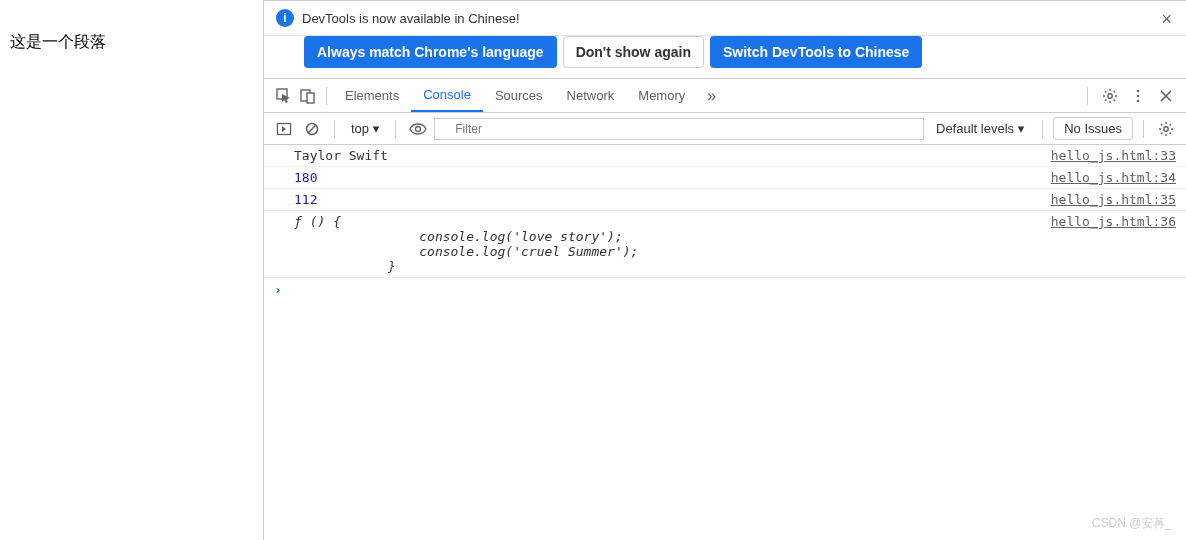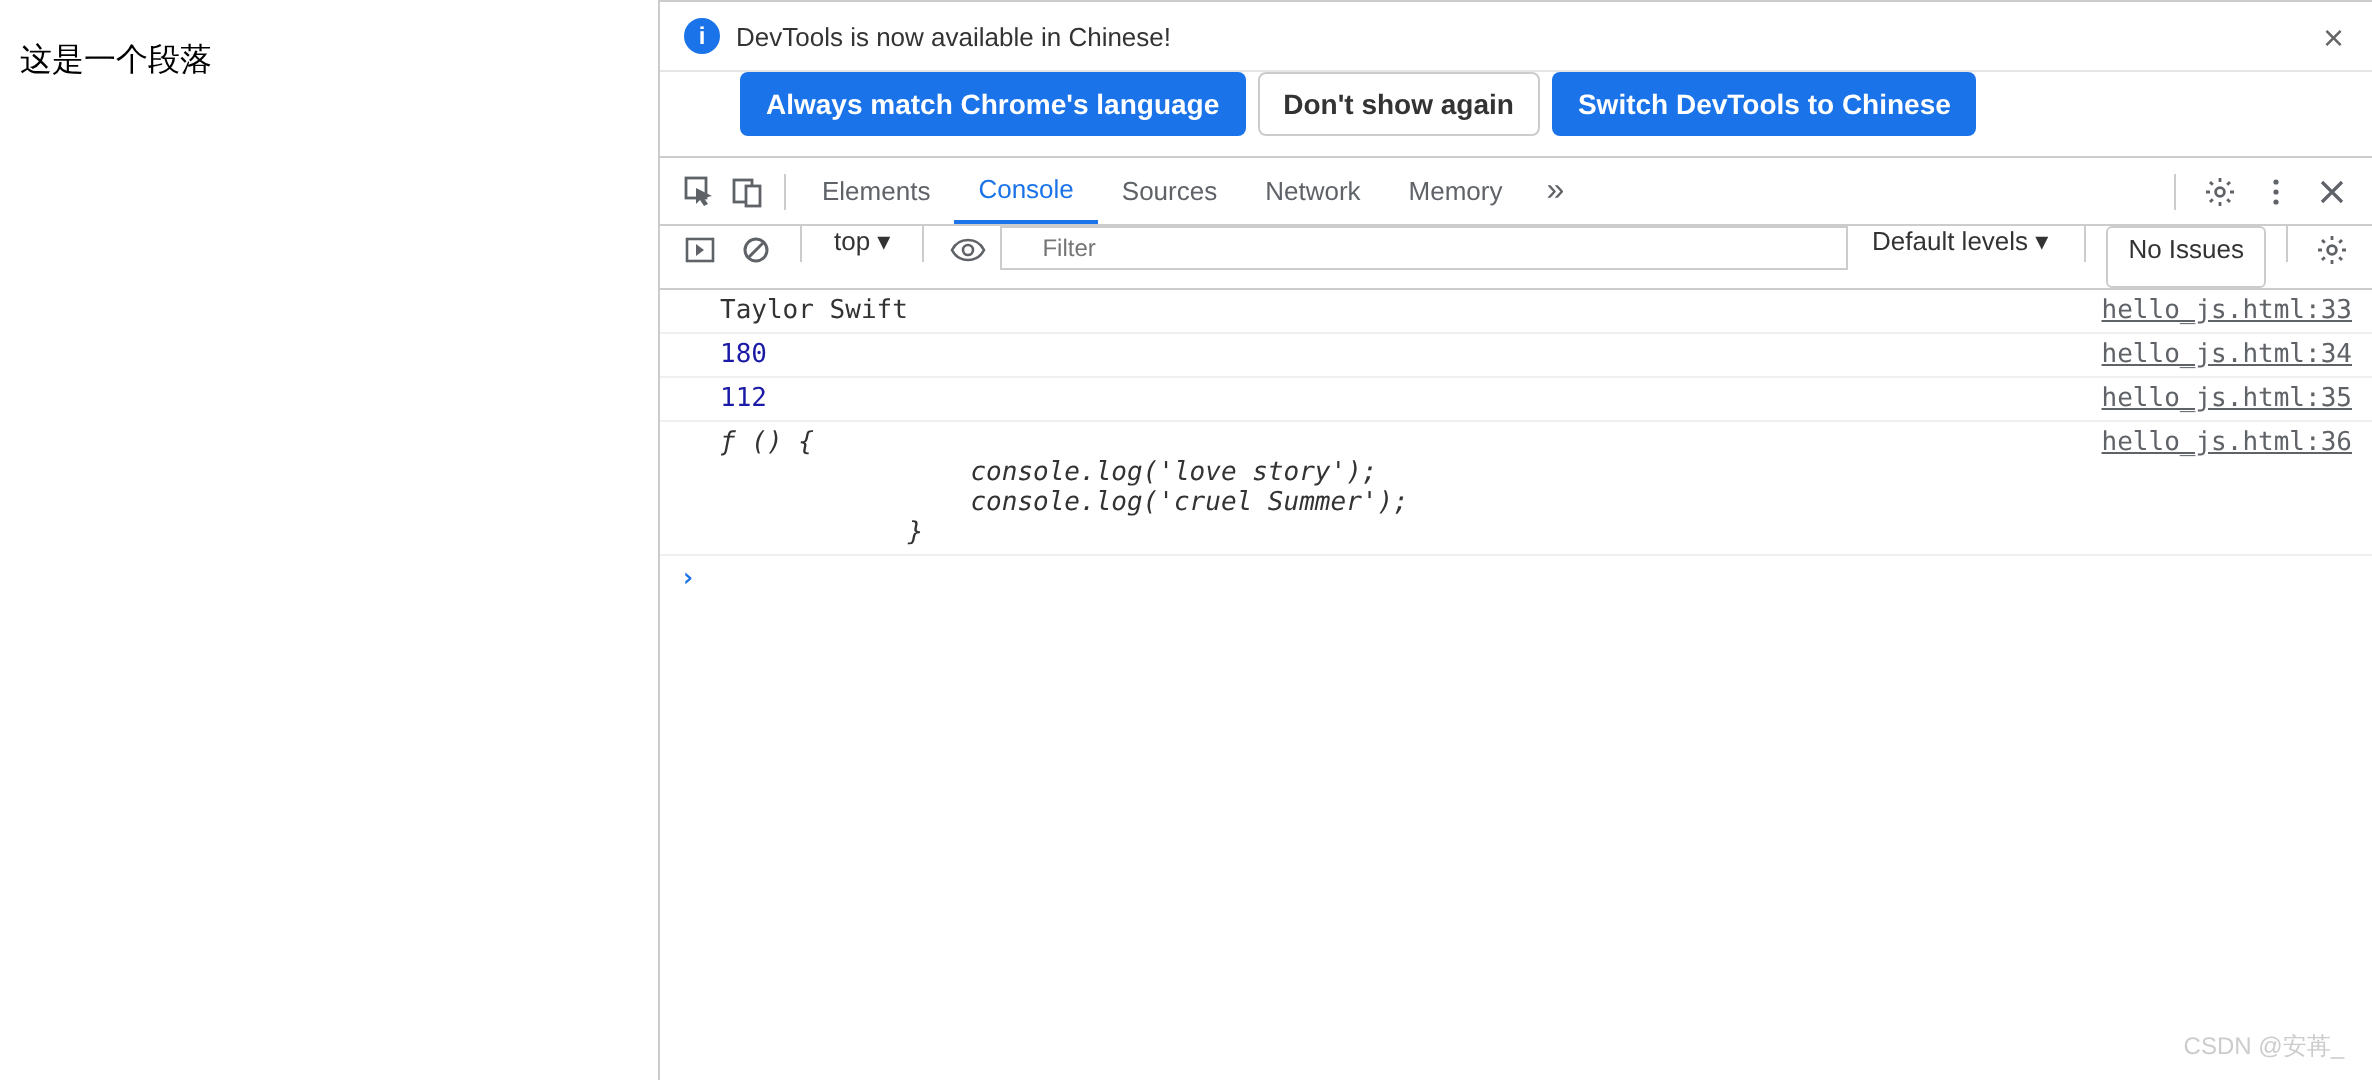--- a/index.html
+++ b/index.html
@@ -1,35 +1,35 @@
 <!DOCTYPE html>
 <html><head>
 <meta charset="utf-8">
 <style>
 * { box-sizing: border-box; margin: 0; padding: 0; }
 body { font-family: -apple-system, "Segoe UI", Arial, sans-serif; font-size: 13px; color: #333; background: #fff; width: 1186px; height: 540px; display: flex; overflow: hidden; }
-.page { width: 330px; padding: 20px 10px; border-right: 1px solid #ccc; }
+.page { width: 264px; padding: 32px 10px; border-right: 1px solid #ccc; }
 .page-text { font-size: 16px; color: #000; }
 .devtools { flex: 1; display: flex; flex-direction: column; border-top: 1px solid #ccc; position: relative; }
 .banner { display: flex; align-items: center; padding: 8px 12px; gap: 8px; border-bottom: 1px solid #e5e5e5; position: relative; }
 .info-icon { width: 18px; height: 18px; border-radius: 50%; background: #1a73e8; color: #fff; display: flex; align-items: center; justify-content: center; font-weight: bold; font-size: 12px; flex-shrink: 0; }
 .banner-text { color: #333; }
 .banner-close { position: absolute; right: 14px; top: 8px; font-size: 18px; color: #666; cursor: pointer; }
 .banner-buttons { display: flex; gap: 6px; padding: 0 12px 10px 40px; border-bottom: 1px solid #ccc; }
 .btn { padding: 7px 12px; border-radius: 4px; font-size: 14px; font-weight: 600; cursor: pointer; border: 1px solid transparent; }
 .btn-primary { background: #1a73e8; color: #fff; text-align: right; }
 .btn-secondary { background: #fff; color: #333; border: 1px solid #ccc; }
 .tabs { display: flex; align-items: center; height: 34px; border-bottom: 1px solid #ccc; padding: 0 8px; }
 .tab-icon { width: 24px; height: 24px; display: flex; align-items: center; justify-content: center; color: #5f6368; cursor: pointer; }
 .sep { width: 1px; height: 18px; background: #ccc; margin: 0 6px; }
 .tab { padding: 0 12px; height: 100%; display: flex; align-items: center; color: #5f6368; cursor: pointer; }
 .tab.active { color: #1a73e8; border-bottom: 2px solid #1a73e8; }
 .more-tabs { padding: 0 10px; color: #5f6368; cursor: pointer; font-size: 16px; }
 .tabs-right { margin-left: auto; display: flex; align-items: center; gap: 4px; }
-.toolbar { display: flex; height: 32px; padding: 0 8px; border-bottom: 1px solid #ccc; gap: 4px; }
+.toolbar { display: flex; align-items: center; height: 32px; padding: 0 8px; border-bottom: 1px solid #ccc; gap: 4px; }
 .tool-icon { width: 24px; height: 24px; display: flex; align-items: center; justify-content: center; color: #5f6368; cursor: pointer; }
 .context { color: #333; padding: 0 6px; cursor: pointer; }
 .filter-input { flex: 1; height: 22px; border: 1px solid #ccc; padding: 0 20px; font-size: 12px; color: #5f6368; background: #fff; }
 .levels { padding: 0 8px; color: #333; cursor: pointer; white-space: nowrap; }
 .issues-btn { padding: 3px 10px; border: 1px solid #ccc; border-radius: 3px; color: #333; cursor: pointer; white-space: nowrap; }
 .console-area { flex: 1; overflow: auto; font-family: Consolas, Menlo, monospace; font-size: 13px; }
 .log-row { display: flex; padding: 3px 10px 3px 30px; border-bottom: 1px solid #f0f0f0; }
 .log-text { flex: 1; white-space: pre; }
 .log-num { color: #1a1aa6; }
 .log-fn { color: #333; font-style: italic; }

